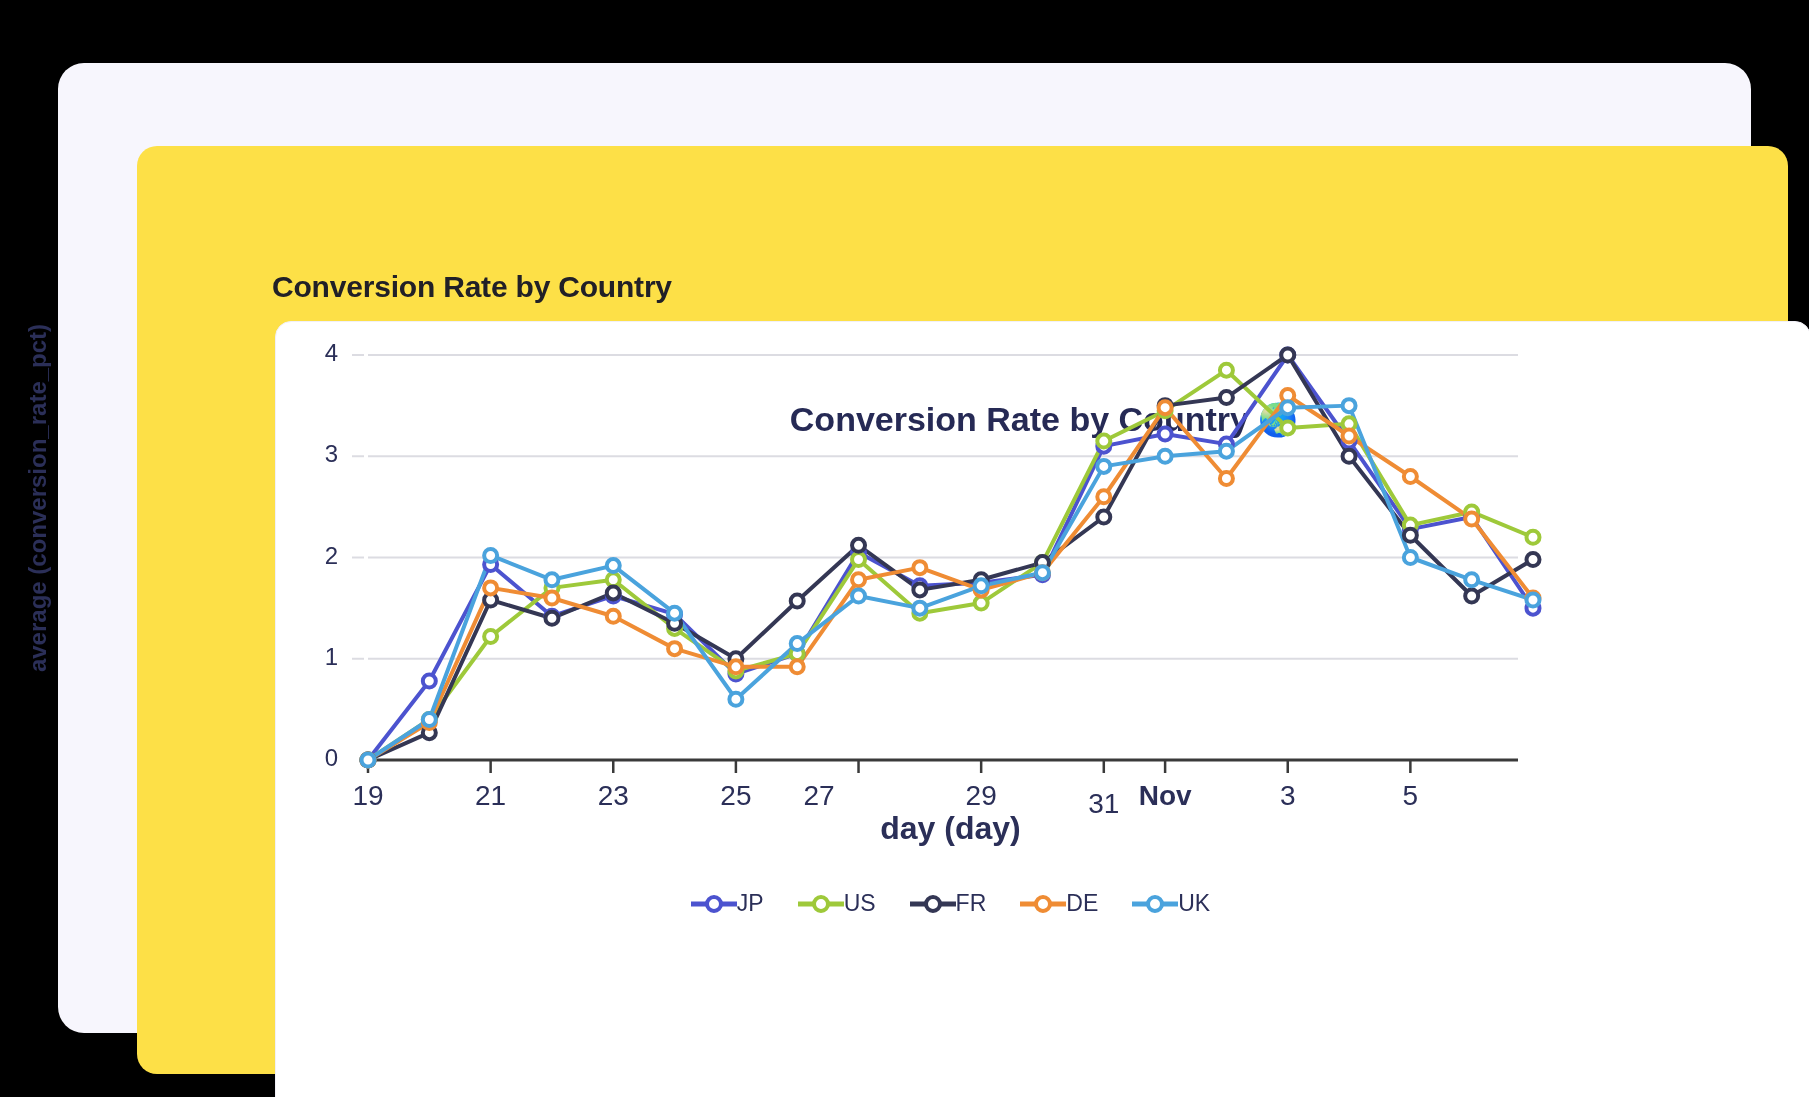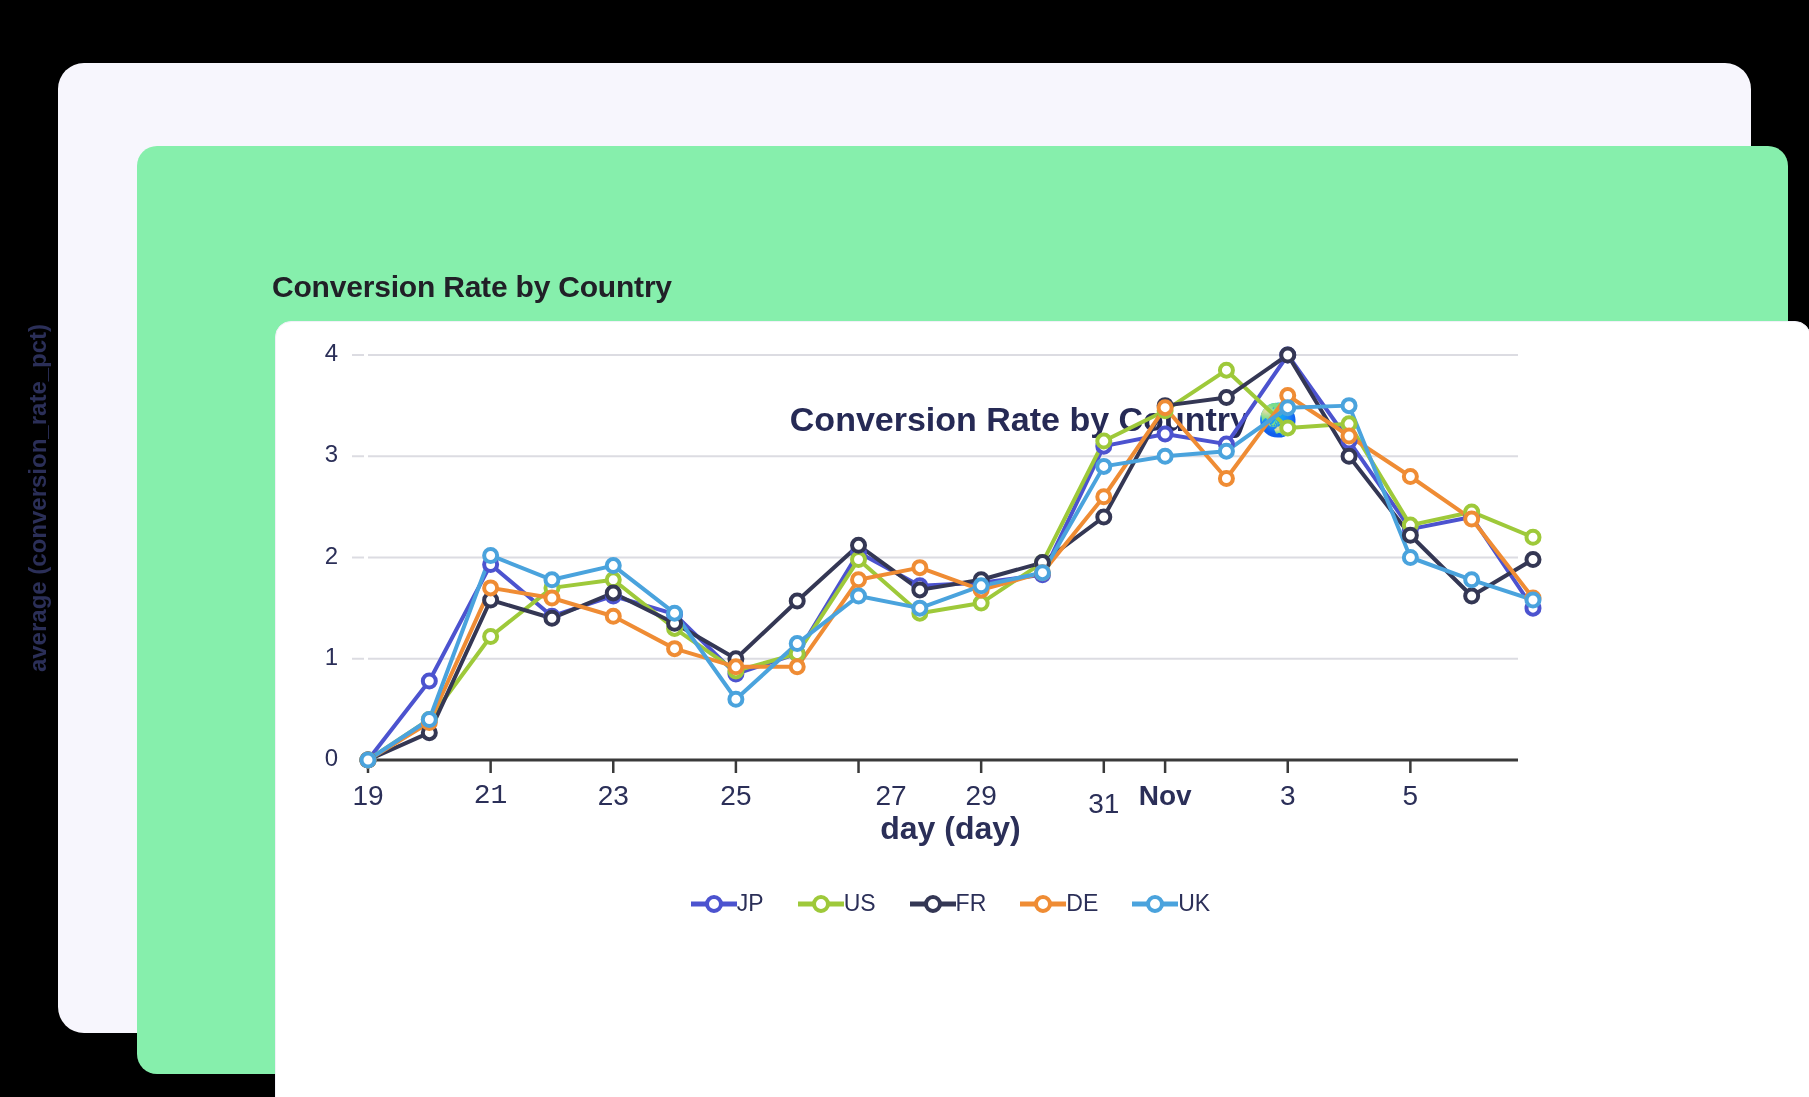--- a/index.html
+++ b/index.html
@@ -8,21 +8,21 @@
     background:#000000;
     font-family:"Liberation Sans", sans-serif;
     overflow:hidden;
   }
   #outer-panel{
     position:absolute;left:58px;top:63px;width:1693px;height:970px;
     background:#f7f6fd;border-radius:26px;
   }
   #card{
     position:absolute;left:79px;top:83px;width:1651px;height:928px;
-    background:#86efac;border-radius:20px;
+    background:#fde047;border-radius:20px;
   }
   #card-title{
     position:absolute;left:135px;top:124px;
     font-size:30px;font-weight:bold;color:#212027;
     letter-spacing:-0.2px;white-space:nowrap;
   }
   #chart-frame{
     position:absolute;left:138px;top:175px;width:1536px;height:800px;
     border:1.5px solid #f1f0f8;border-radius:16px;background:#fff;
     box-sizing:border-box;
@@ -209,24 +209,24 @@
   </svg>
 <div id="plot-overlay">
   <div id="ylabel">average (conversion_rate_pct)</div>
   <div id="xlabel">day (day)</div>
 <div class="ytick" style="left: 298px; top: 744px;">0</div>
     <div class="ytick" style="left: 298px; top: 642.75px;">1</div>
     <div class="ytick" style="left: 298px; top: 541.5px;">2</div>
     <div class="ytick" style="left: 298px; top: 440.25px;">3</div>
     <div class="ytick" style="left: 298px; top: 339px;">4</div>
     <div class="xtick" style="left: 328px; top: 780px;">19</div>
-    <div class="xtick" style="left: 450.632px; top: 780px; font-family: Liberation Mono, monospace;">21</div>
+    <div class="xtick" style="left: 450.632px; top: 780px;">21</div>
     <div class="xtick" style="left: 573.263px; top: 780px;">23</div>
     <div class="xtick" style="left: 695.895px; top: 780px;">25</div>
-    <div class="xtick" style="left: 851px; top: 780px;">27</div>
+    <div class="xtick" style="left: 779px; top: 780px;">27</div>
     <div class="xtick" style="left: 941.158px; top: 780px;">29</div>
     <div class="xtick" style="left: 1063.79px; top: 780px; margin-top: 8px;">31</div>
     <div class="xtick strong" style="left: 1125.11px; top: 780px;">Nov</div>
     <div class="xtick" style="left: 1247.74px; top: 780px;">3</div>
     <div class="xtick" style="left: 1370.37px; top: 780px;">5</div>
   </div>
 <div id="legend">
     <div class="legend-item">
       <svg width="46" height="26">
         <line x1="0" x2="46" y1="13" y2="13" stroke="#4c53cf" stroke-width="5"></line>

